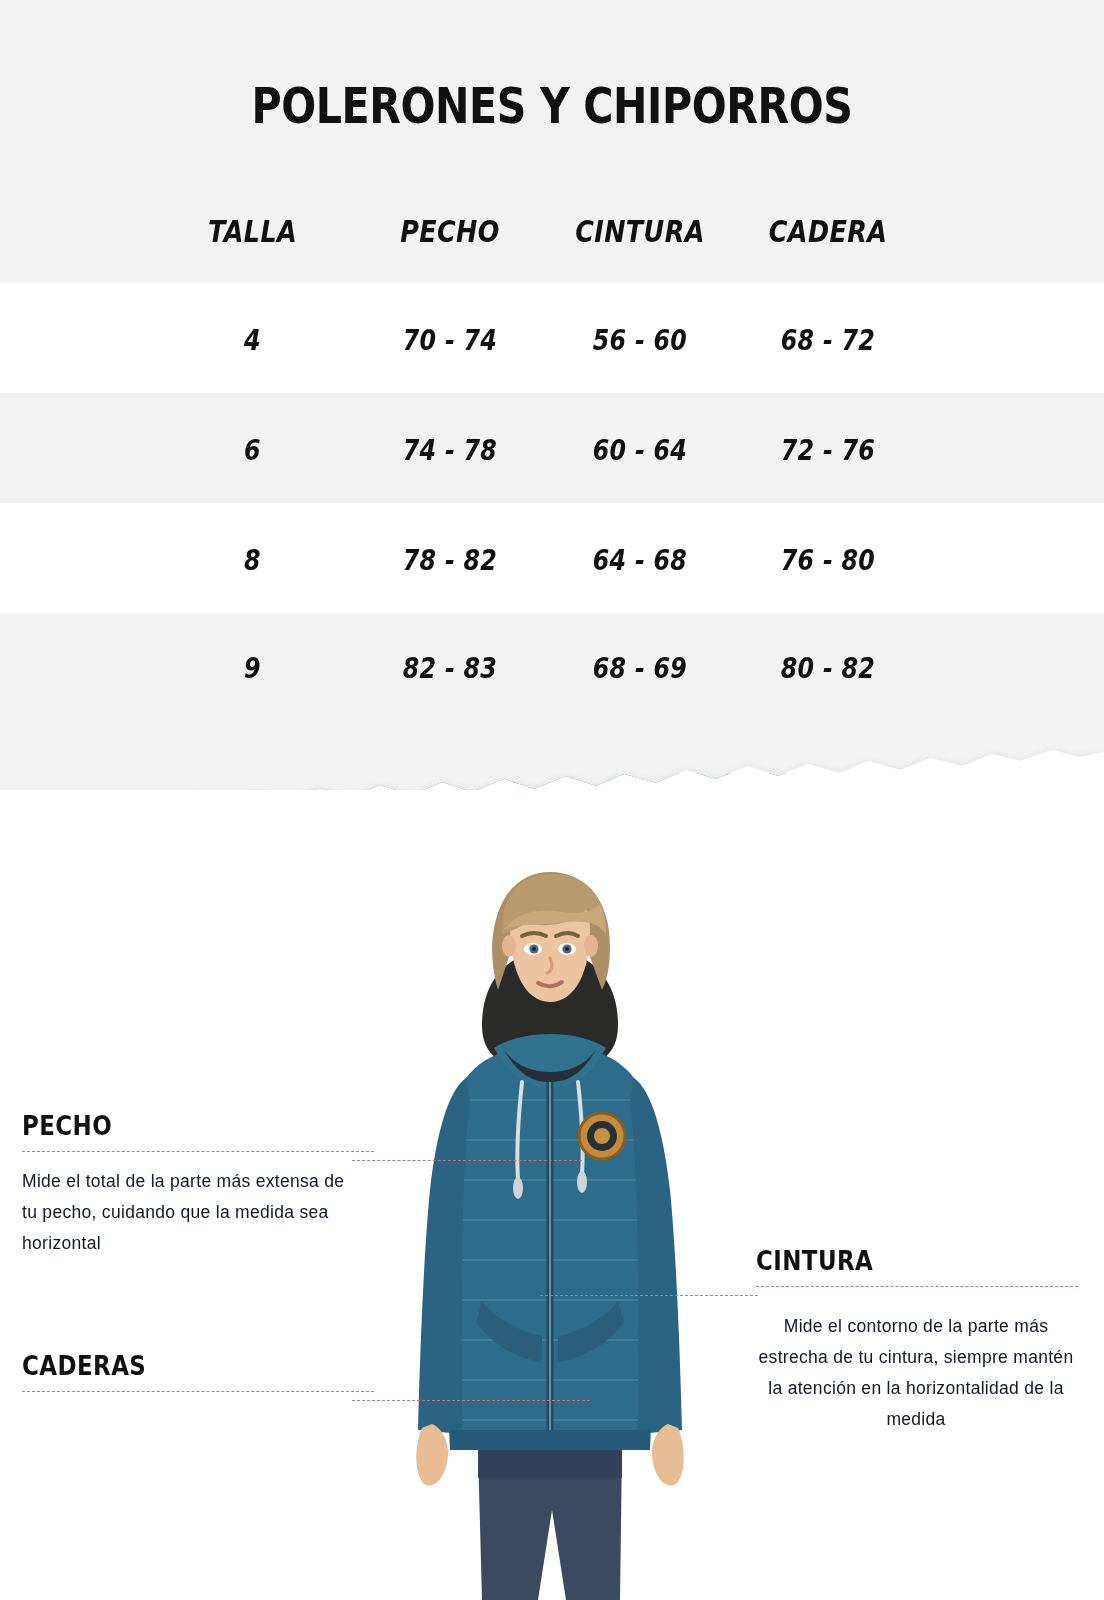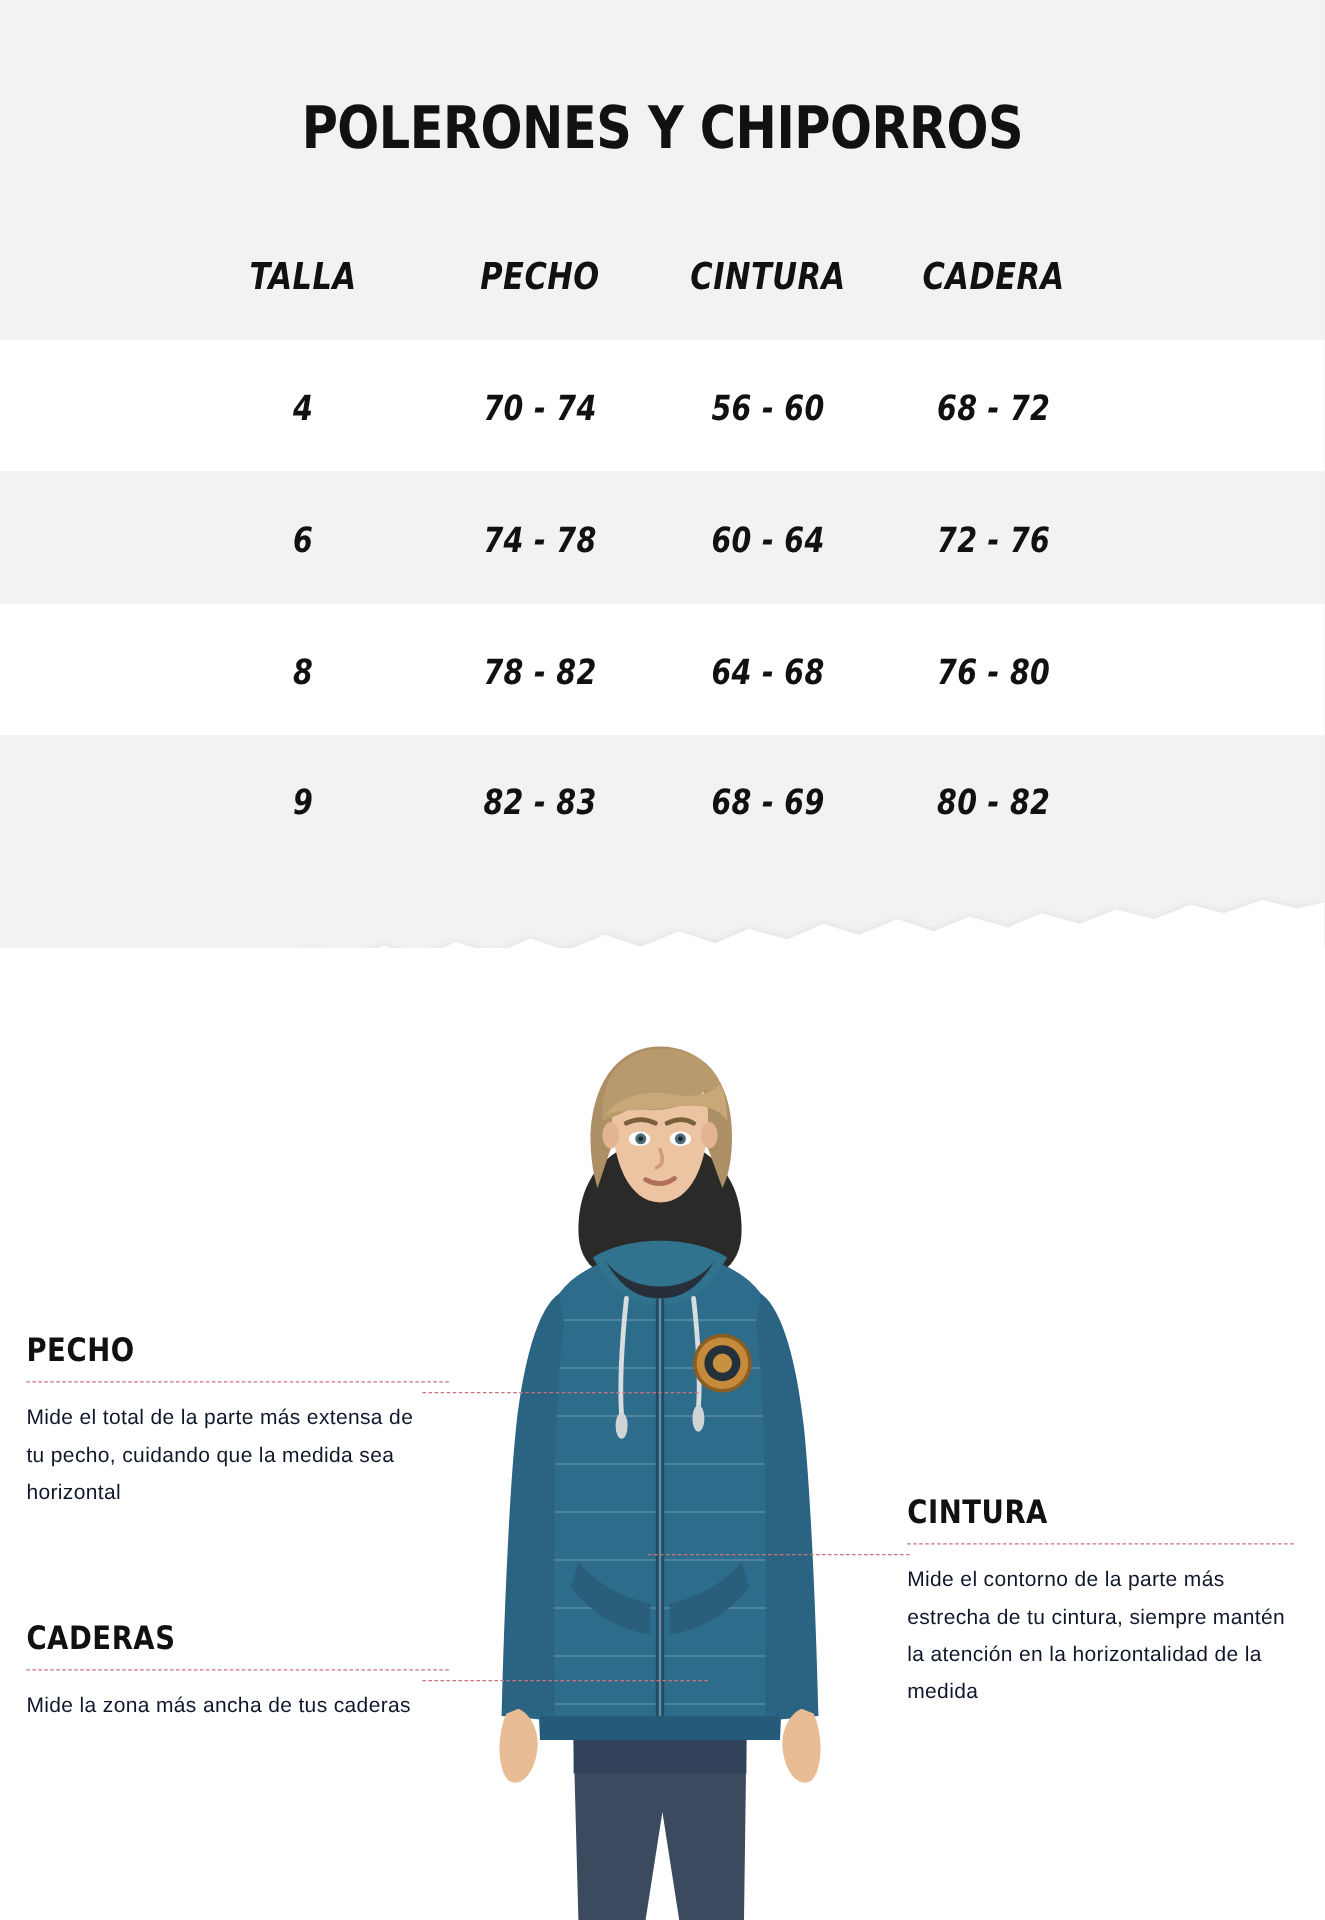--- a/index.html
+++ b/index.html
@@ -15,21 +15,21 @@
     position: relative;
   }
 
   
   .table-section {
     position: absolute;
     top: 0;
     left: 0;
     width: 1104px;
     height: 790px;
-    background: #e5e5e5;
+    background: #0369a1;
     overflow: hidden;
   }
   .band-light { background: #f2f2f2; }
   .band-white { background: #ffffff; }
 
   .title-band {
     position: absolute;
     top: 0; left: 0;
     width: 1104px;
     height: 175px;
@@ -141,21 +141,21 @@
   .cl-pecho { position: absolute; left: 22px; top: 270px; width: 330px; }
   .cl-caderas { position: absolute; left: 22px; top: 510px; width: 330px; }
   .cl-cintura { position: absolute; left: 756px; top: 405px; width: 320px; }
 
   .cl-pecho .dash-line { margin-top: 10px; width: 352px; }
   .cl-caderas .dash-line { margin-top: 10px; width: 352px; }
   .cl-cintura .dash-line { margin-top: 10px; width: 322px; }
 
   .cl-pecho .callout-body { margin-top: 14px; }
   .cl-caderas .callout-body { margin-top: 14px; }
-  .cl-cintura .callout-body { margin-top: 14px; }
+  .cl-cintura .callout-body { margin-top: 24px; text-align: center; }
 
   
   .lead {
     position: absolute;
     border-top: 1px dashed #c9737a;
     height: 0;
   }
 </style>
 </head>
 <body>
@@ -287,21 +287,20 @@
 
   <div class="cl-pecho">
     <div class="callout-title">PECHO</div>
     <div class="dash-line"></div>
     <div class="callout-body">Mide el total de la parte más extensa de tu pecho, cuidando que la medida sea horizontal</div>
   </div>
 
   <div class="cl-caderas">
     <div class="callout-title">CADERAS</div>
     <div class="dash-line"></div>
-    <div class="callout-body">Mide la zona más ancha de tus caderas</div>
   </div>
 
   <div class="cl-cintura">
     <div class="callout-title">CINTURA</div>
     <div class="dash-line"></div>
     <div class="callout-body">Mide el contorno de la parte más estrecha de tu cintura, siempre mantén la atención en  la horizontalidad de la medida</div>
   </div>
 
 </div>
 

